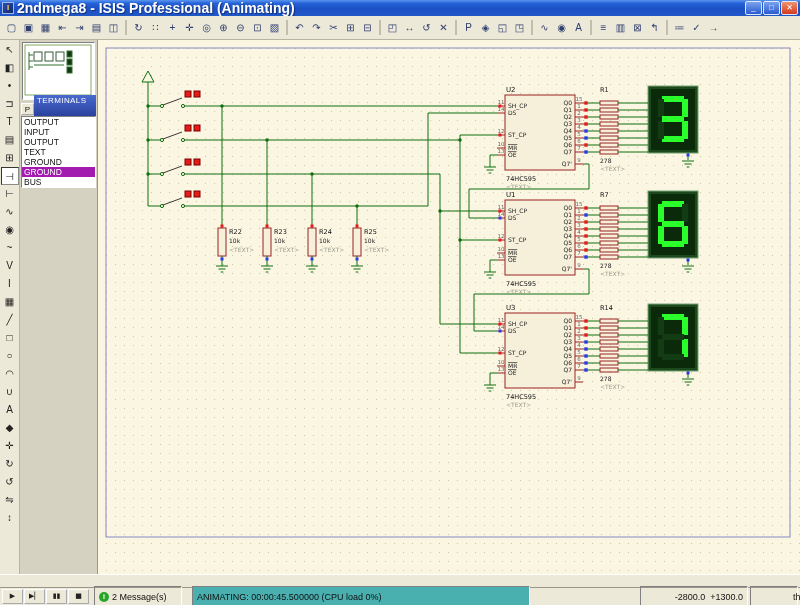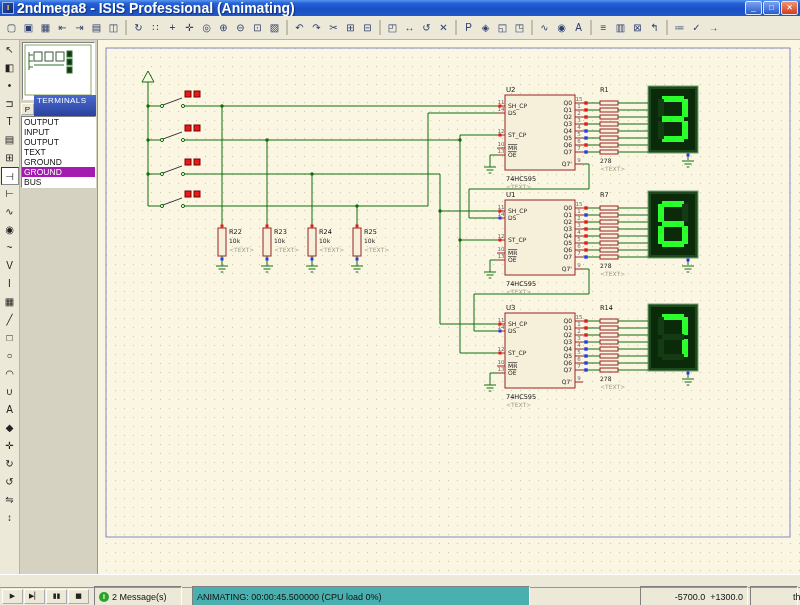--- a/index.html
+++ b/index.html
@@ -639,19 +639,19 @@
         <button class="abtn">▮▮</button>
         <button class="abtn">■</button>
       </span>
     <span class="sb-box msg">
       <span class="info-ico">i</span>
       <span>2 Message(s)</span>
     </span>
     <span class="sb-box animating">ANIMATING: 00:00:45.500000 (CPU load 0%)</span>
     <span class="sb-spacer"></span>
     <span class="sb-box coords">
-      <span>-5700.0</span>
+      <span>-2800.0</span>
       <span>+1300.0</span>
     </span>
     <span class="sb-box units">th</span>
   </div>
 
 </div>
 
 </body></html>

